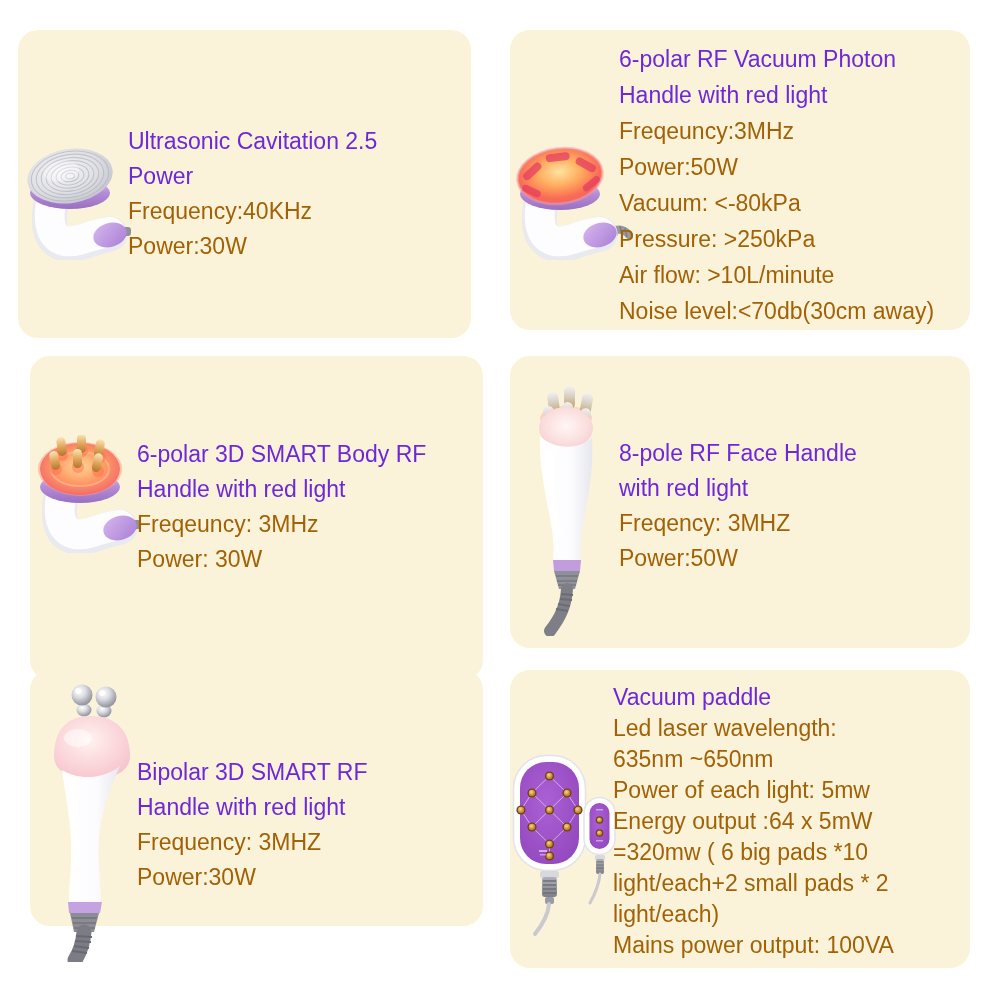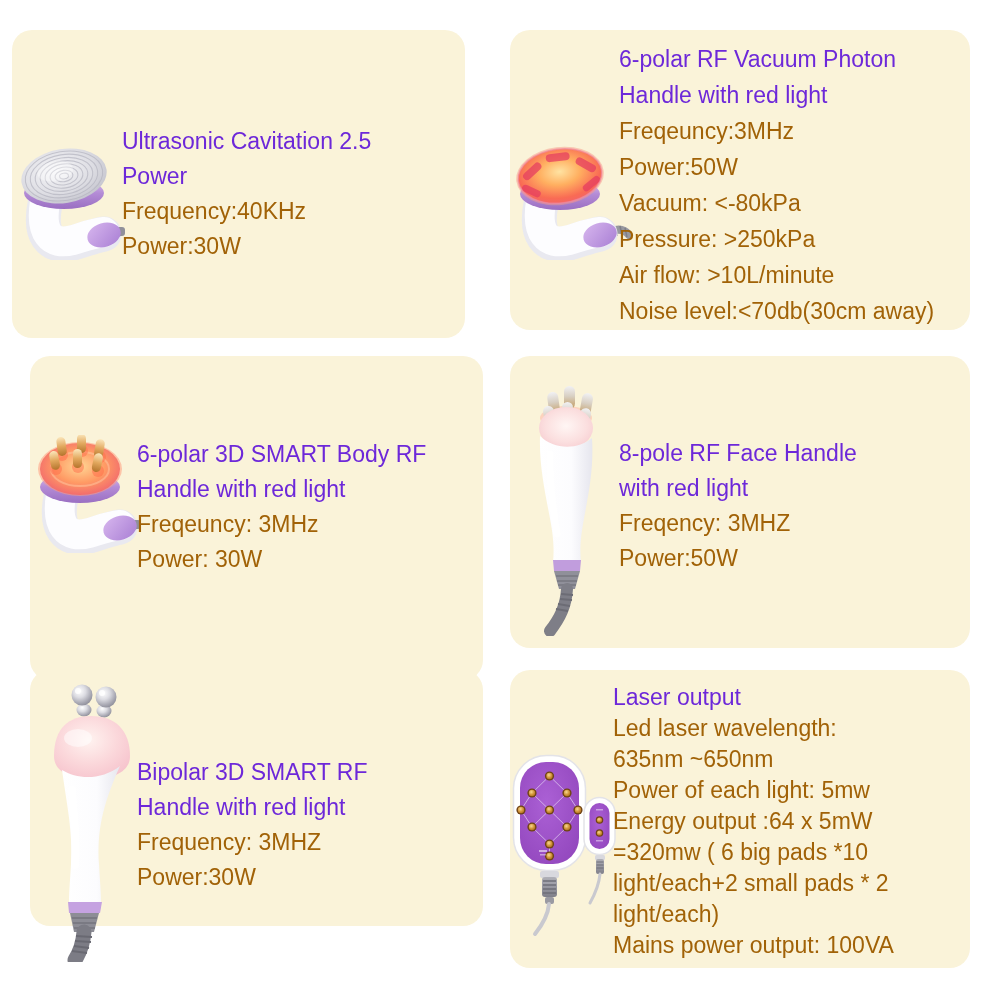--- a/index.html
+++ b/index.html
@@ -24,21 +24,21 @@
     line-height:35px;white-space:nowrap;
   }
   .card-vacuum .title-line,.card-vacuum .spec-line{line-height:36px;}
   .card-laser .title-line,.card-laser .spec-line{line-height:31px;}
   .device{position:absolute;}
   .device svg{display:block;width:100%;height:100%;}
 </style>
 </head>
 <body>
 
-<section class="card" style="left:12px;top:30px;width:453px;height:308px;">
+<section class="card" style="left:18px;top:30px;width:453px;height:308px;">
   <div class="device" style="left:6px;top:116px;width:108px;height:114px;">
     <svg viewBox="0 0 108 114" xmlns="http://www.w3.org/2000/svg">
       <defs>
         <radialGradient id="d1silver" cx="42%" cy="38%" r="78%">
           <stop offset="0" stop-color="#f8f8fa"></stop>
             <stop offset="0.55" stop-color="#dddde3"></stop>
             <stop offset="1" stop-color="#b7b7c2"></stop>
         </radialGradient>
         <linearGradient id="d1ring" x1="0" y1="0" x2="0" y2="1">
           <stop offset="0" stop-color="#e2ccf1"></stop>
@@ -379,21 +379,21 @@
         </g>
       <rect x="84" y="86" width="7" height="1.5" fill="#ffffff" opacity="0.45"></rect>
 
       <rect x="83" y="101" width="10" height="5" rx="1.5" fill="#d8d8de"></rect>
       <rect x="84" y="105" width="8" height="15" rx="2" fill="url(#d6plug)"></rect>
       <path d="M 84.5,108 L 91.5,108 M 84.5,111 L 91.5,111 M 84.5,114 L 91.5,114" stroke="#6f6f78" stroke-width="1.2"></path>
       <path d="M 88,120 C 87,131 83,140 78,149" stroke="#c9c9cf" stroke-width="3" fill="none" stroke-linecap="round"></path>
     </svg>
   </div>
   <div class="text-block" style="left:103px;top:12px;">
-    <div class="title-line">Laser output</div>
+    <div class="title-line">Vacuum paddle</div>
     <div class="spec-line">Led laser wavelength:</div>
     <div class="spec-line">635nm ~650nm</div>
     <div class="spec-line">Power of each light: 5mw</div>
     <div class="spec-line">Energy output :64 x 5mW</div>
     <div class="spec-line">=320mw ( 6 big pads *10</div>
     <div class="spec-line">light/each+2 small pads * 2</div>
     <div class="spec-line">light/each)</div>
     <div class="spec-line">Mains power output: 100VA</div>
   </div>
 </section>

